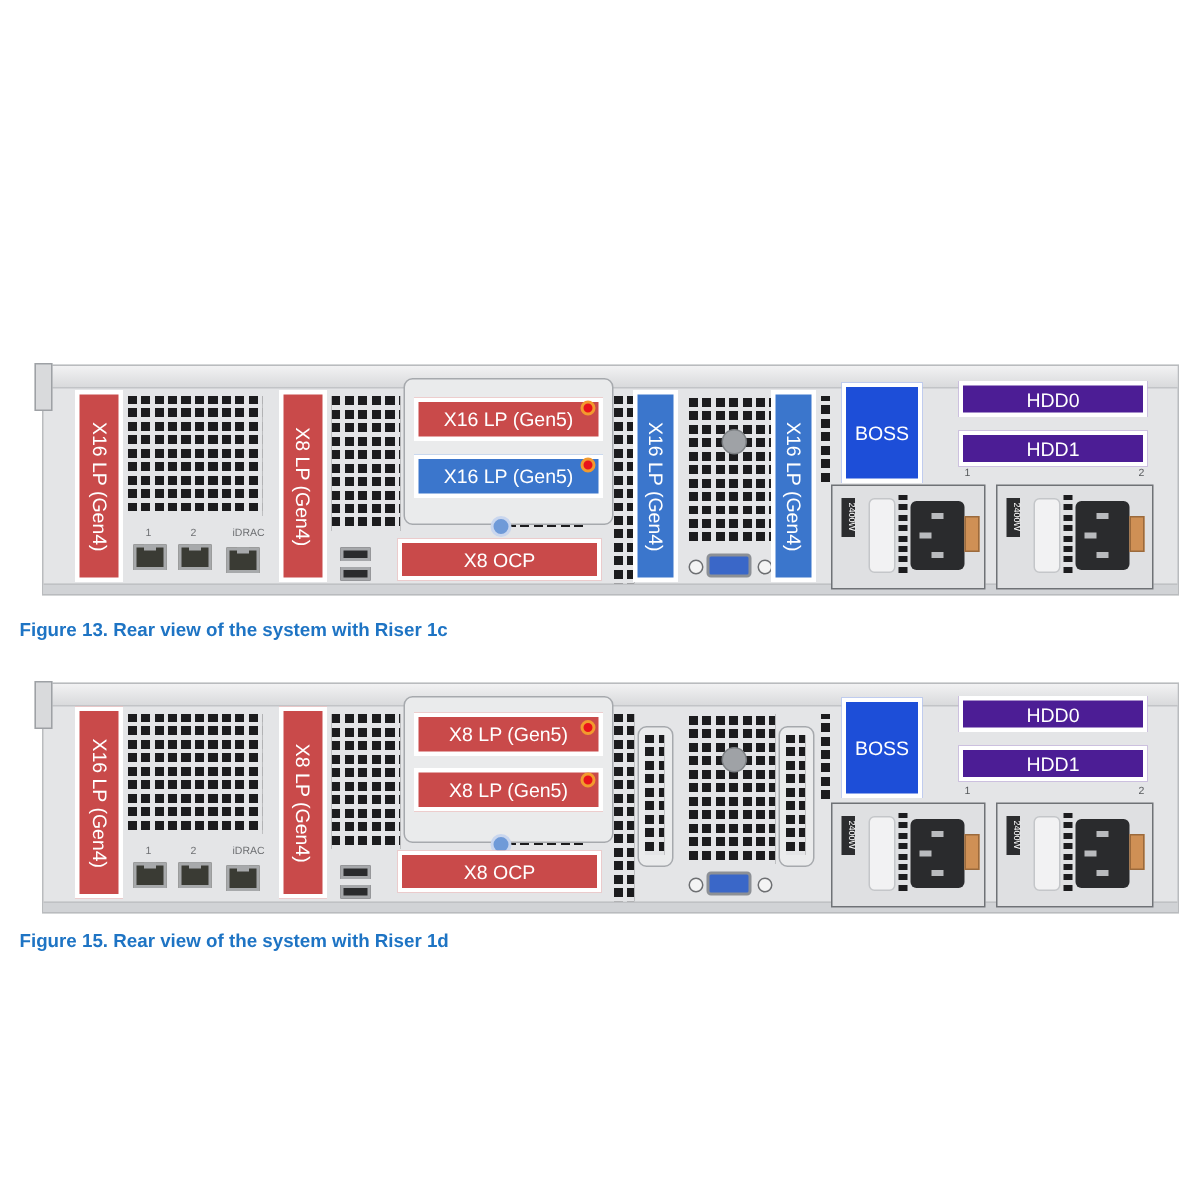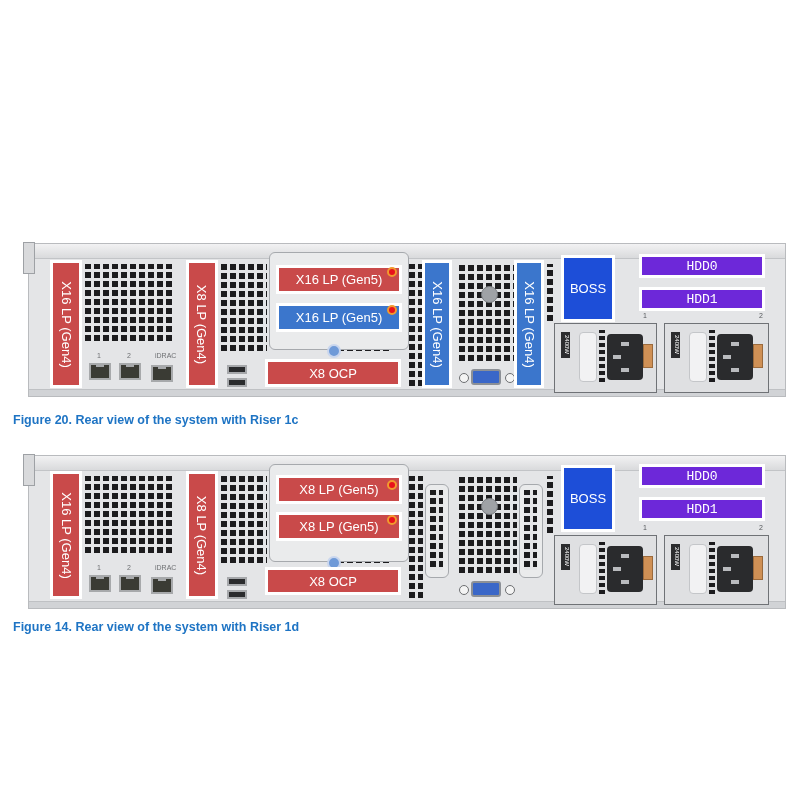--- a/index.html
+++ b/index.html
@@ -17,21 +17,21 @@
       repeating-linear-gradient(90deg, #1c1c1e 0 6px, #e4e5e7 6px 9px);
   }
 
   .panel { position:absolute; border:1px solid #a6a9ad; border-radius:6px; background:#eaebec; }
 
   .label { position:absolute; color:#ffffff; display:flex; align-items:center; justify-content:center; font-size:13px; box-sizing:border-box; border:3px solid #ffffff; white-space:nowrap; }
   .label.vert span { transform:rotate(90deg); display:block; }
   .red { background:#c94a4a; }
   .blue { background:#3b76cc; }
   .green { background:#1d4ed8; }
-  .orange { background:#6d28d9;font-family:Liberation Mono, monospace; }
+  .orange { background:#4c1d95; }
 
   .dot { position:absolute; width:10px; height:10px; border-radius:50%; background:#e8121b; border:2px solid #f29a2e; box-sizing:border-box; }
 
   .rj45 { position:absolute; width:22px; height:17px; background:#3a3b34; border:2px solid #a7a9ab; box-sizing:border-box; }
   .rj45::after { content:""; position:absolute; left:5px; top:-2px; width:8px; height:4px; background:#a7a9ab; }
   .portlbl { position:absolute; font-size:7px; color:#6d6f72; }
   .usb { position:absolute; width:20px; height:9px; background:#2a2b2d; border:2px solid #a6a8ab; box-sizing:border-box; }
   .vga { position:absolute; width:30px; height:16px; background:#3a67c8; border:2px solid #8c9096; border-radius:3px; box-sizing:border-box; }
   .screw { position:absolute; width:8px; height:8px; border-radius:50%; background:#f4f4f4; border:1px solid #6d6f72; }
   .thumb { position:absolute; width:14px; height:14px; border-radius:50%; background:#6f9ad8; border:2px solid #c9d6ee; box-sizing:border-box; }
@@ -134,21 +134,21 @@
   <div class="label green" style="left:561px; top:255px; width:54px; height:67px;">
       <span>BOSS</span>
     </div>
   <div class="label orange" style="left:639px; top:254px; width:126px; height:24px;">
       <span>HDD0</span>
     </div>
   <div class="label orange" style="left:639px; top:287px; width:126px; height:24px;">
       <span>HDD1</span>
     </div>
 
-  <div class="caption" style="top:413px;">Figure 20. Rear view of the system with Riser 1c</div>
+  <div class="caption" style="top:413px;">Figure 13. Rear view of the system with Riser 1c</div>
 </div>
 
 <div class="figure" style="top:0;">
   <div class="chassis" style="top:455px;">
     <div class="topbar"></div>
     <div class="bottombar"></div>
     <div class="ear" style="left:-6px;"></div>
 
     <div class="grid" style="left:56px; top:20px; width:90px; height:80px;"></div>
     <div class="grid" style="left:192px; top:20px; width:46px; height:90px;"></div>
@@ -225,14 +225,14 @@
   <div class="label green" style="left:561px; top:465px; width:54px; height:67px;">
       <span>BOSS</span>
     </div>
   <div class="label orange" style="left:639px; top:464px; width:126px; height:24px;">
       <span>HDD0</span>
     </div>
   <div class="label orange" style="left:639px; top:497px; width:126px; height:24px;">
       <span>HDD1</span>
     </div>
 
-  <div class="caption" style="top:620px;">Figure 14. Rear view of the system with Riser 1d</div>
+  <div class="caption" style="top:620px;">Figure 15. Rear view of the system with Riser 1d</div>
 </div>
 
 </body></html>

